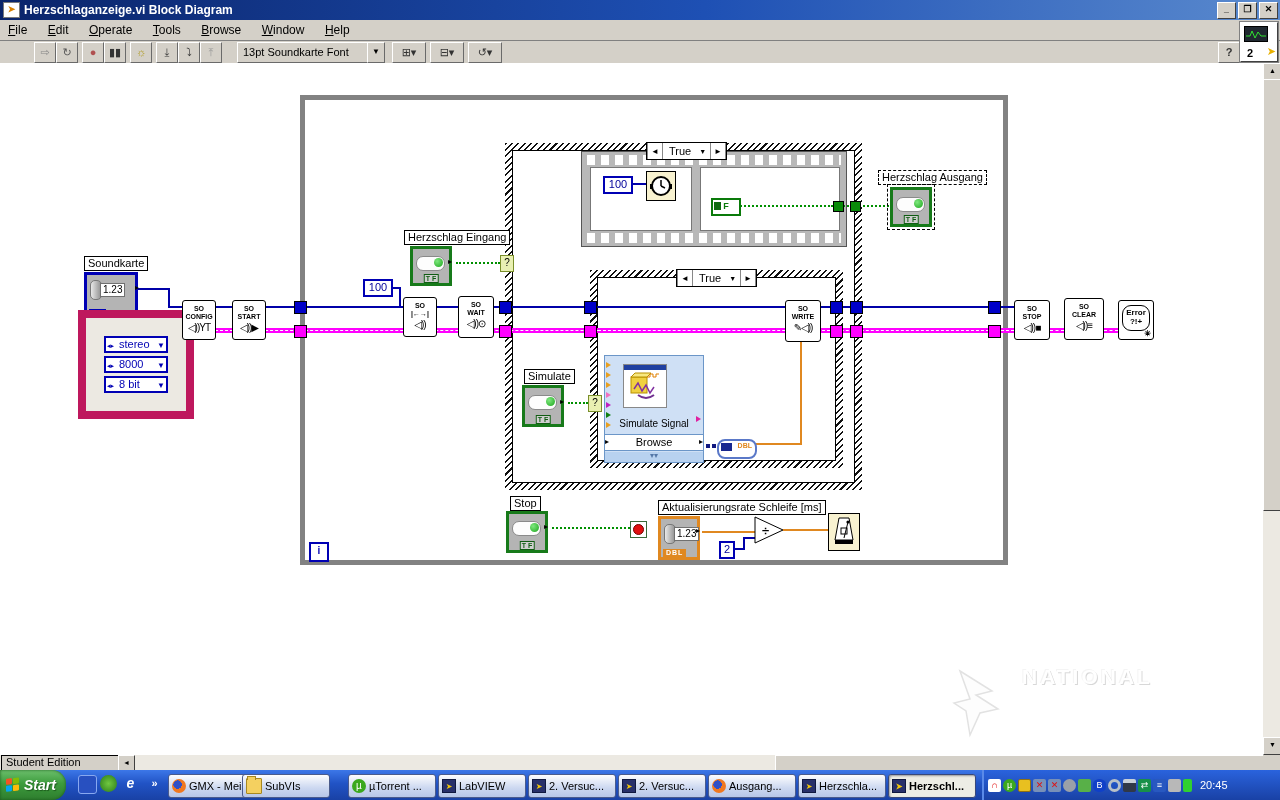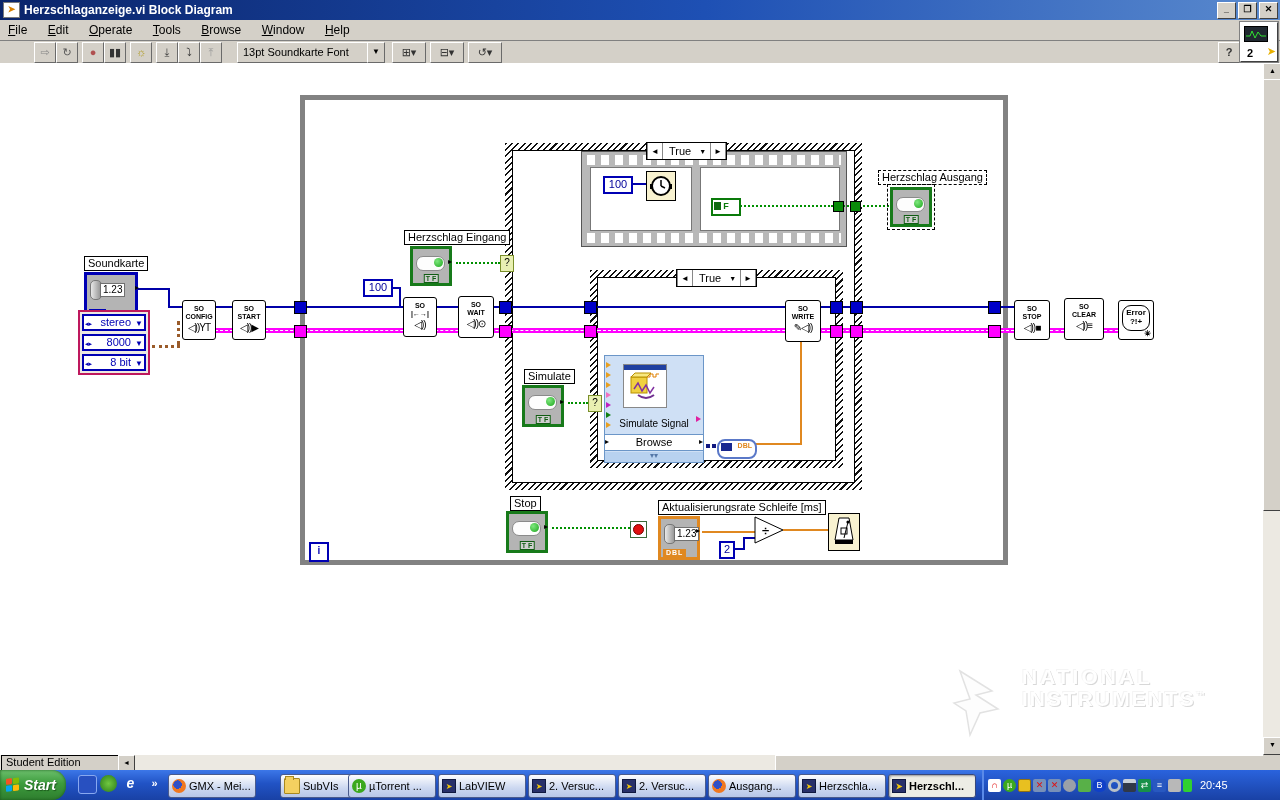--- a/index.html
+++ b/index.html
@@ -90,21 +90,21 @@
   .outarr{position:absolute;font-size:8px;color:#000;z-index:41;}
   .numc{position:absolute;border:3px solid #0000B4;background:#b4b4b4;z-index:40;}
   .numc.org{border-color:#E08820;}
   .numc .knob{position:absolute;left:3px;top:5px;width:10px;height:18px;border-radius:5px;
     background:linear-gradient(to right,#e8e8e8,#909090);border:1px solid #777;}
   .numc .numbox{position:absolute;left:13px;top:8px;background:#fff;border:1px solid #707070;
     font-size:10px;line-height:12px;padding:0 2px;}
   .numc .typ{position:absolute;bottom:0;left:2px;background:#0000B4;color:#fff;font-size:7px;
     font-weight:bold;line-height:8px;padding:0 3px;letter-spacing:1px;}
   .numc.org .typ{background:#E08820;}
-  .cluster{position:absolute;border:2px solid #be185d;background:#ece9e2;z-index:40;padding:2px;text-align:right;}
+  .cluster{position:absolute;border:8px solid #be185d;background:#ece9e2;z-index:40;padding:18px;}
   .dd{position:relative;border:2px solid #0000B4;background:#fff;color:#0000B4;font-size:11px;
     line-height:13px;margin-bottom:3px;padding:0 13px 0 13px;white-space:nowrap;}
   .dd .inc{position:absolute;left:1px;top:1px;font-size:7px;color:#0000B4;}
   .dd .dda{position:absolute;right:1px;top:1px;font-size:8px;color:#0000B4;}
   .const{position:absolute;background:#fff;border:2px solid #0000B4;color:#00009a;font-size:11px;
     line-height:13px;text-align:center;z-index:40;}
   .express{position:absolute;left:604px;top:292px;width:98px;height:106px;background:#CFE0F5;
     border:1px solid #6B96C8;z-index:40;}
   .express .ttl{position:absolute;left:0;right:0;top:62px;text-align:center;font-size:10px;color:#000;}
   .express .outrow{position:absolute;left:0;right:0;top:78px;height:15px;background:#fff;
@@ -462,21 +462,20 @@
         <rect x="6" y="26" width="18" height="4" fill="#000"></rect>
         <rect x="12" y="14" width="6" height="6" fill="none" stroke="#000"></rect>
       </svg>
   </div>
 
   <div class="wm">
     <svg width="70" height="78" style="position:absolute;left:0;top:2px;">
       <path d="M10,6 L42,26 L26,30 L48,44 L30,48 L20,70 L16,46 L4,38 L20,34 Z" fill="#fdfdfd" stroke="#e2e2e2" stroke-width="1.5"></path>
     </svg>
     <div class="t1"><span>NATIONAL</span></div>
-    <div class="t2"><span>INSTRUMENTS</span><sup>™</sup></div>
   </div>
 </div>
 
 <div class="vscroll">
   <div class="sbtn" style="top:0;">▲</div>
   <div class="vthumb"></div>
   <div class="sbtn" style="bottom:0;">▼</div>
 </div>
 <div class="statusrow">
   <div class="setab">Student Edition</div>
@@ -497,21 +496,21 @@
   </div>
   <div class="ql" style="left:78px;background:#2850c0;border:1px solid #88a8f0;"></div>
   <div class="ql" style="left:100px;background:radial-gradient(circle,#70c840,#2a7a18);border-radius:50%;"></div>
   <div class="ql" style="left:122px;font-style:italic;font-weight:bold;color:#fff;font-size:14px;">e</div>
   <div class="ql" style="left:146px;font-weight:bold;">»</div>
 
   <div class="taskbtn" style="left:168px;">
       <span class="ticn fficn"></span>
       <span>GMX - Mei...</span>
     </div>
-  <div class="taskbtn" style="left:242px;margin-left:38px;">
+  <div class="taskbtn" style="left:242px;">
       <span class="ticn fldicn"></span>
       <span>SubVIs</span>
     </div>
   <div class="taskbtn" style="left:348px;">
       <span class="ticn uticn">µ</span>
       <span>µTorrent ...</span>
     </div>
   <div class="taskbtn" style="left:438px;">
       <span class="ticn lvicn">➤</span>
       <span>LabVIEW</span>

